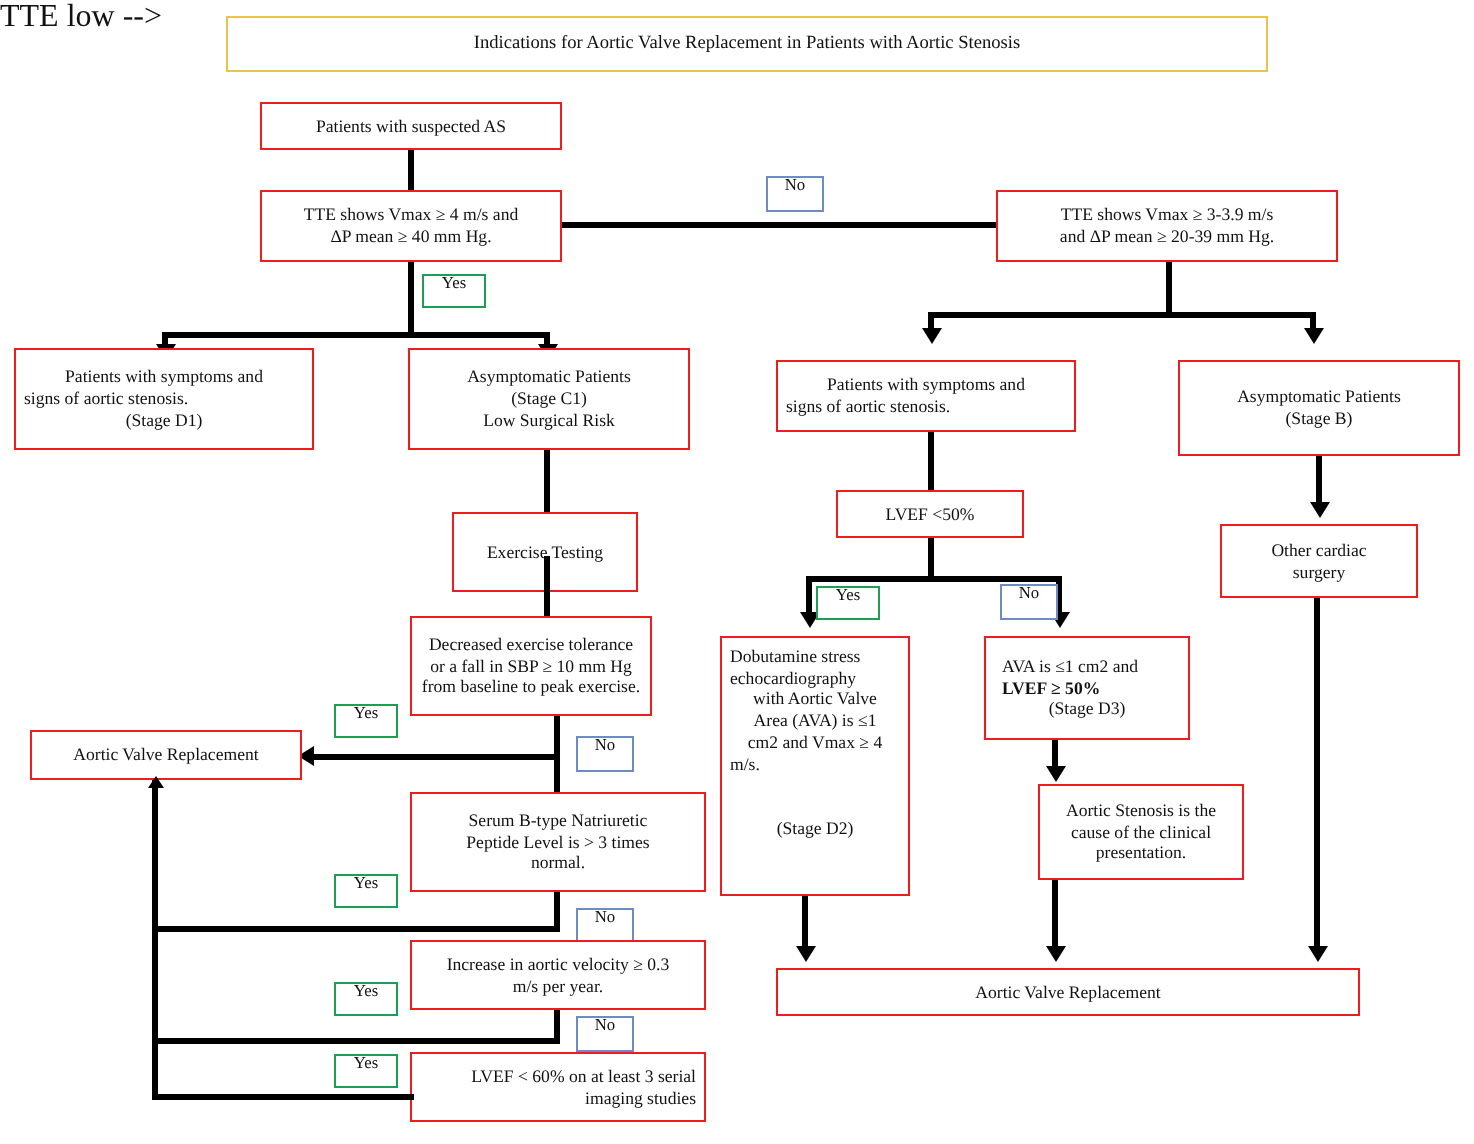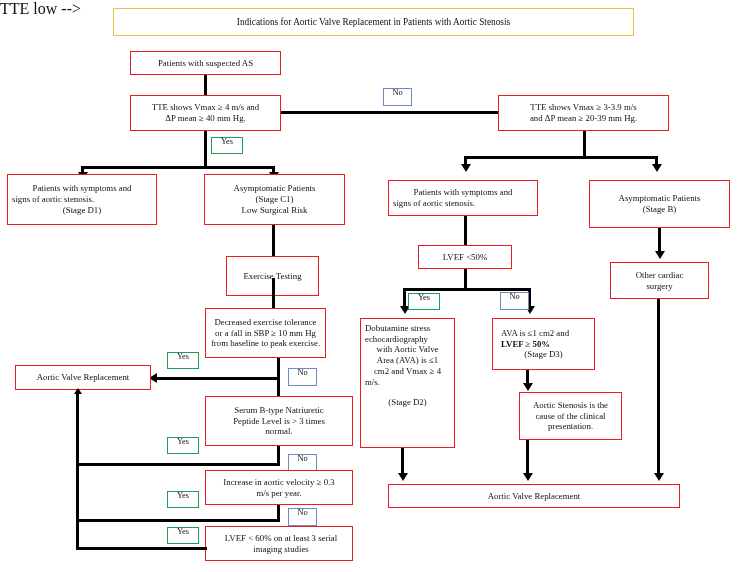--- a/index.html
+++ b/index.html
@@ -192,21 +192,21 @@
   <div class="hline" style="left:76px;top:519px;width:203px;"></div>
   <div class="tagbox yes" style="left:167px;top:491px;width:32px;height:17px;">
     <span class="fs11">Yes</span>
   </div>
   <div class="tagbox no" style="left:288px;top:508px;width:29px;height:18px;">
     <span class="fs11">No</span>
   </div>
 
   
   <div class="box" style="left:205px;top:526px;width:148px;height:35px;text-align:left;">
-    <span class="fs12" style="text-align:center;padding-left:4px;">
+    <span class="fs12" style="text-align:right;padding-left:4px;">
       <span>LVEF &lt; 60% on at least 3 serial</span>
       <span>imaging studies</span>
     </span>
   </div>
   <div class="hline" style="left:76px;top:547px;width:131px;"></div>
   <div class="tagbox yes" style="left:167px;top:527px;width:32px;height:17px;">
     <span class="fs11">Yes</span>
   </div>
 
   
@@ -235,21 +235,21 @@
   </div>
 
   <div class="box just" style="left:360px;top:318px;width:95px;height:130px;align-items:flex-start;padding-top:4px;">
     <span class="fs12">
       <span style="text-align:left;text-align-last:left;">Dobutamine stress</span>
       <span style="text-align:left;text-align-last:left;">echocardiography</span>
       <span>with  Aortic  Valve</span>
       <span>Area  (AVA)  is  ≤1</span>
       <span>cm2 and Vmax ≥ 4</span>
       <span style="text-align:left;text-align-last:left;">m/s.</span>
-      <span style="display:block;margin-top:10px;text-align:center;text-align-last:center;">(Stage D2)</span>
+      <span style="display:block;margin-top:22px;text-align:center;text-align-last:center;">(Stage D2)</span>
     </span>
   </div>
   <div class="vline" style="left:401px;top:448px;height:27px;"></div>
   <div class="arr-d" style="left:397.5px;top:473px;"></div>
 
   <div class="box" style="left:492px;top:318px;width:103px;height:52px;">
     <span class="fs12">
       <span style="text-align:left;padding-left:4px;">AVA is ≤1 cm2 and</span>
       <span style="text-align:left;padding-left:4px;font-weight:bold;">LVEF ≥ 50%</span>
       <span>(Stage D3)</span>

